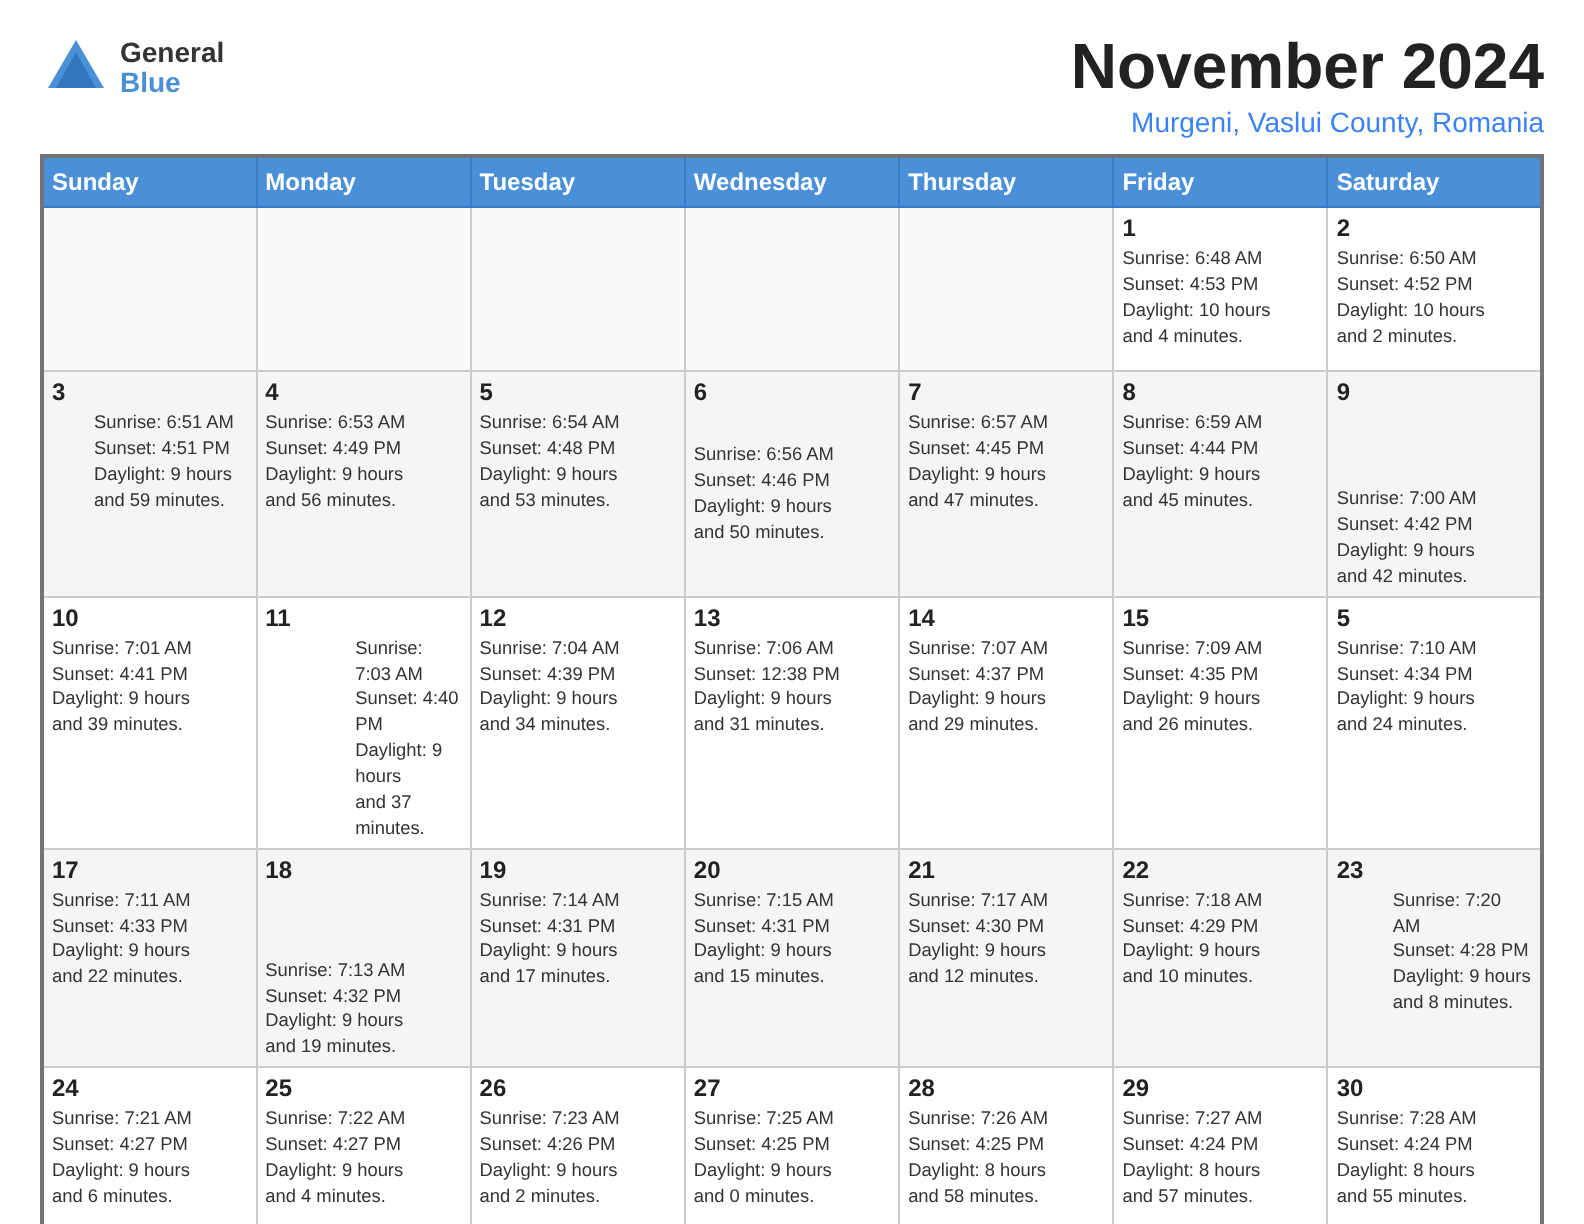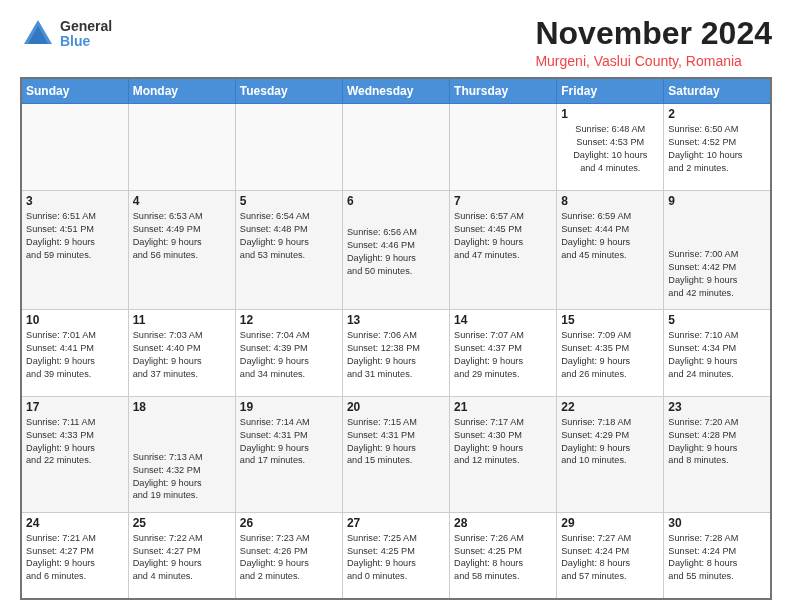--- a/index.html
+++ b/index.html
@@ -41,30 +41,31 @@
     .logo-text .blue {
       font-size: 14px;
       font-weight: bold;
       color: #4a90d9;
     }
     .logo-icon {
       width: 36px;
       height: 36px;
     }
     .title-block {
+      text-align: right;
     }
     .month-title {
       font-size: 32px;
       font-weight: bold;
       color: #222;
       line-height: 1.1;
     }
     .location {
       font-size: 14px;
-      color: #ef4444;
+      color: #3b82f6;
       margin-top: 2px;
     }
     .calendar {
       flex: 1;
       border: 2px solid #737373;
       border-collapse: collapse;
       width: 100%;
       table-layout: fixed;
     }
     .calendar th {
@@ -140,37 +141,37 @@
     </thead>
     <tbody id="calendar-body">
     <tr>
           <td class="empty"></td>
           <td class="empty"></td>
           <td class="empty"></td>
           <td class="empty"></td>
           <td class="empty"></td>
           <td class="filled">
             <div class="day-num">1</div>
-            <div class="day-info" style="white-space: pre-line; text-align: center;">Sunrise: 6:48 AM
+            <div class="day-info" style="white-space: pre-line;">Sunrise: 6:48 AM
 Sunset: 4:53 PM
 Daylight: 10 hours
 and 4 minutes.</div>
           </td>
           <td class="filled">
             <div class="day-num">2</div>
             <div class="day-info" style="white-space: pre-line;">Sunrise: 6:50 AM
 Sunset: 4:52 PM
 Daylight: 10 hours
 and 2 minutes.</div>
           </td>
         </tr>
         <tr class="row-bg-light">
           <td class="filled">
             <div class="day-num">3</div>
-            <div class="day-info" style="white-space: pre-line;">Sunrise: 6:51 AM
+            <div class="day-info" style="white-space: pre-line; margin-left: 21px;">Sunrise: 6:51 AM
 Sunset: 4:51 PM
 Daylight: 9 hours
 and 59 minutes.</div>
           </td>
           <td class="filled">
             <div class="day-num">4</div>
             <div class="day-info" style="white-space: pre-line;">Sunrise: 6:53 AM
 Sunset: 4:49 PM
 Daylight: 9 hours
 and 56 minutes.</div>
@@ -214,21 +215,21 @@
         <tr>
           <td class="filled">
             <div class="day-num">10</div>
             <div class="day-info" style="white-space: pre-line;">Sunrise: 7:01 AM
 Sunset: 4:41 PM
 Daylight: 9 hours
 and 39 minutes.</div>
           </td>
           <td class="filled">
             <div class="day-num">11</div>
-            <div class="day-info" style="white-space: pre-line;">Sunrise: 7:03 AM
+            <div class="day-info" style="white-space: pre-line; margin-left: 45px;">Sunrise: 7:03 AM
 Sunset: 4:40 PM
 Daylight: 9 hours
 and 37 minutes.</div>
           </td>
           <td class="filled">
             <div class="day-num">12</div>
             <div class="day-info" style="white-space: pre-line;">Sunrise: 7:04 AM
 Sunset: 4:39 PM
 Daylight: 9 hours
 and 34 minutes.</div>
@@ -300,21 +301,21 @@
           </td>
           <td class="filled">
             <div class="day-num">22</div>
             <div class="day-info" style="white-space: pre-line;">Sunrise: 7:18 AM
 Sunset: 4:29 PM
 Daylight: 9 hours
 and 10 minutes.</div>
           </td>
           <td class="filled">
             <div class="day-num">23</div>
-            <div class="day-info" style="white-space: pre-line;">Sunrise: 7:20 AM
+            <div class="day-info" style="white-space: pre-line; margin-left: 28px;">Sunrise: 7:20 AM
 Sunset: 4:28 PM
 Daylight: 9 hours
 and 8 minutes.</div>
           </td>
         </tr>
         <tr>
           <td class="filled">
             <div class="day-num">24</div>
             <div class="day-info" style="white-space: pre-line;">Sunrise: 7:21 AM
 Sunset: 4:27 PM

